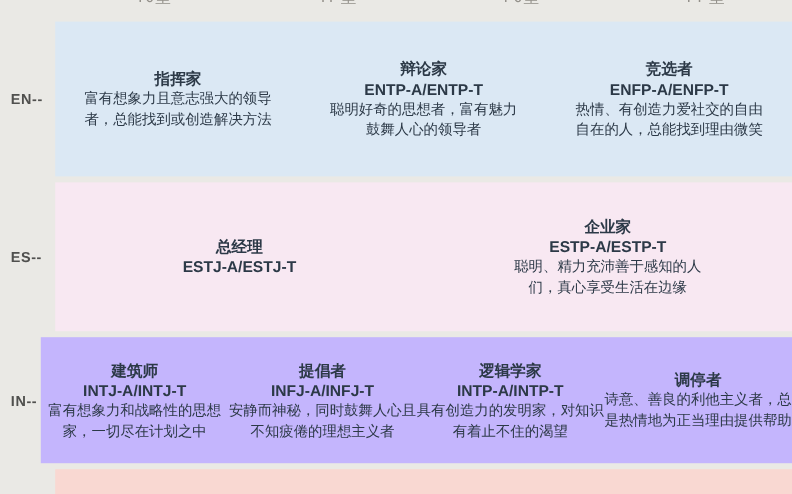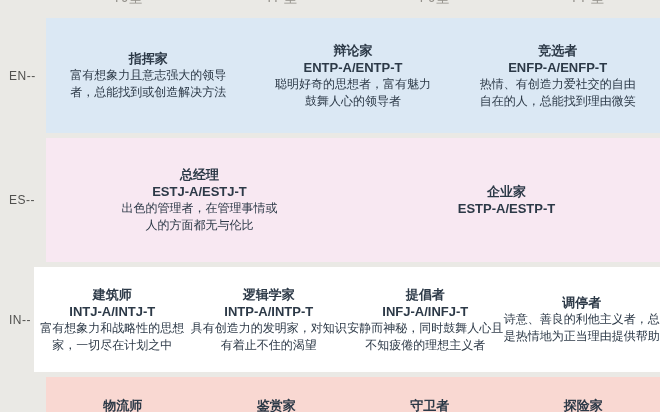--- a/index.html
+++ b/index.html
@@ -20,26 +20,26 @@
   .hcol { flex: 1; display: flex; justify-content: center; }
   .hcol span {
     font-size: 13px; line-height: 18px; color: #93908a;
     margin-top: -11px; letter-spacing: 1px; white-space: nowrap;
   }
 
   
   .row-wrap { position: relative; margin-bottom: 5px; }
   .row-label {
     position: absolute; left: 9px; top: 50%; transform: translateY(-50%);
-    font-size: 12px; color: #50504e; letter-spacing: 0.5px;
+    font-size: 12px; color: #50504e; letter-spacing: 0.5px; font-weight: bold;
   }
   .row-cells {
     margin-left: 46px; display: flex; align-items: stretch;
   }
-  .row-en .row-cells { height: 115px; }
+  .row-en .row-cells { height: 129px; }
   .row-es .row-cells { height: 124px; }
   .row-in .row-cells { height: 105px; }
   .row-is .row-cells { height: 130px; }
 
   .cell {
     flex: 1 1 0; min-width: 0;
     display: flex; flex-direction: column;
     justify-content: center; align-items: center;
     text-align: center; overflow: visible;
   }
@@ -88,46 +88,46 @@
       </div>
     </div>
   </div>
 
   <div class="row-wrap row-es">
     <span class="row-label">ES--</span>
     <div class="row-cells" style="background: rgb(248, 232, 242);">
       <div class="cell">
         <div class="cell-title">总经理</div>
         <div class="cell-code">ESTJ-A/ESTJ-T</div>
-        <div class="cell-desc">出色的管理者，在管理事情或人的方面都无与伦比</div>
       </div>
       <div class="cell">
         <div class="cell-title">企业家</div>
         <div class="cell-code">ESTP-A/ESTP-T</div>
+        <div class="cell-desc">聪明、精力充沛善于感知的人们，真心享受生活在边缘</div>
       </div>
     </div>
   </div>
 
   <div class="row-wrap row-in">
     <span class="row-label">IN--</span>
-    <div class="row-cells" style="background: #ffffff; margin-left: 34px;">
+    <div class="row-cells" style="background: #c4b5fd; margin-left: 34px;">
       <div class="cell">
         <div class="cell-title">建筑师</div>
         <div class="cell-code">INTJ-A/INTJ-T</div>
         <div class="cell-desc">富有想象力和战略性的思想家，一切尽在计划之中</div>
       </div>
       <div class="cell">
+        <div class="cell-title">提倡者</div>
+        <div class="cell-code">INFJ-A/INFJ-T</div>
+        <div class="cell-desc">安静而神秘，同时鼓舞人心且不知疲倦的理想主义者</div>
+      </div>
+      <div class="cell">
         <div class="cell-title">逻辑学家</div>
         <div class="cell-code">INTP-A/INTP-T</div>
         <div class="cell-desc">具有创造力的发明家，对知识有着止不住的渴望</div>
-      </div>
-      <div class="cell">
-        <div class="cell-title">提倡者</div>
-        <div class="cell-code">INFJ-A/INFJ-T</div>
-        <div class="cell-desc">安静而神秘，同时鼓舞人心且不知疲倦的理想主义者</div>
       </div>
       <div class="cell">
         <div class="cell-title">调停者</div>
         <div class="cell-desc">诗意、善良的利他主义者，总是热情地为正当理由提供帮助</div>
       </div>
     </div>
   </div>
 
   <div class="row-wrap row-is">
     <div class="row-cells" style="background: rgb(249, 216, 210);">

